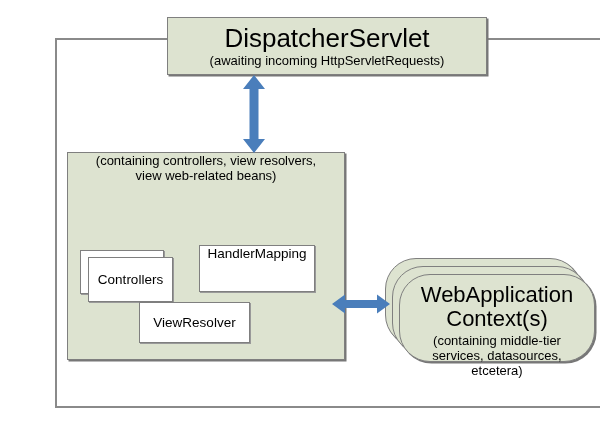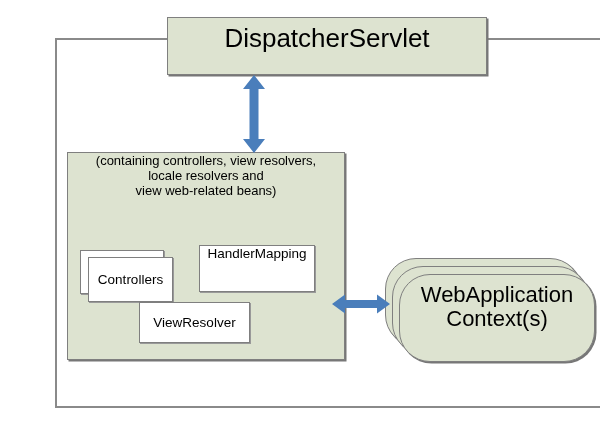--- a/index.html
+++ b/index.html
@@ -128,30 +128,30 @@
 </style>
 </head>
 <body>
 
 <div id="canvas">
 
   <div class="abs" id="outer-rect"></div>
 
   <div class="abs green-box" id="dispatcher-box">
     <div class="title">DispatcherServlet</div>
+    <div class="subtitle">(awaiting incoming HttpServletRequests)</div>
   </div>
 
   <svg class="abs arrow-svg" id="v-arrow" width="28" height="78" viewBox="0 0 28 78">
     <polygon points="14,0 25,14 18.5,14 18.5,64 25,64 14,78 3,64 9.5,64 9.5,14 3,14" fill="#4a7ebb"></polygon>
   </svg>
 
   <div class="abs green-box" id="wac-box">
     <div class="subtitle">
       <div>(containing controllers, view resolvers,</div>
-      <div>locale resolvers and</div>
       <div>view web-related beans)</div>
     </div>
   </div>
 
   <div class="abs white-box" id="controllers-back"></div>
   <div class="abs white-box" id="controllers-box">
     <span class="bean-label">Controllers</span>
   </div>
   <div class="abs white-box" id="handler-mapping-box">
     <span class="bean-label">HandlerMapping</span>
@@ -164,15 +164,20 @@
     <polygon points="0,12 13,2.5 13,8 45,8 45,2.5 58,12 45,21.5 45,16 13,16 13,21.5" fill="#4a7ebb"></polygon>
   </svg>
 
   <div class="abs green-box stack-layer" id="stack-back"></div>
   <div class="abs green-box stack-layer" id="stack-mid"></div>
   <div class="abs green-box stack-layer" id="stack-front">
     <div class="title">
       <div>WebApplication</div>
       <div>Context(s)</div>
     </div>
+    <div class="subtitle">
+      <div>(containing middle-tier</div>
+      <div>services, datasources,</div>
+      <div>etcetera)</div>
+    </div>
   </div>
 
 </div>
 
 </body></html>

